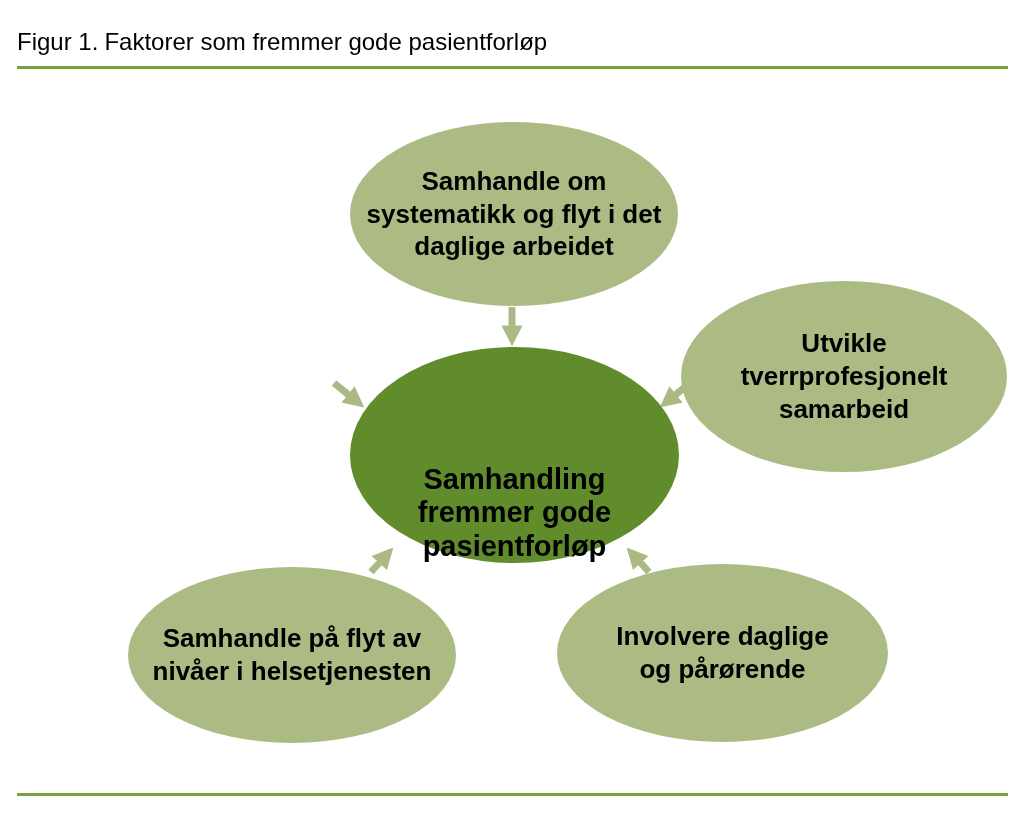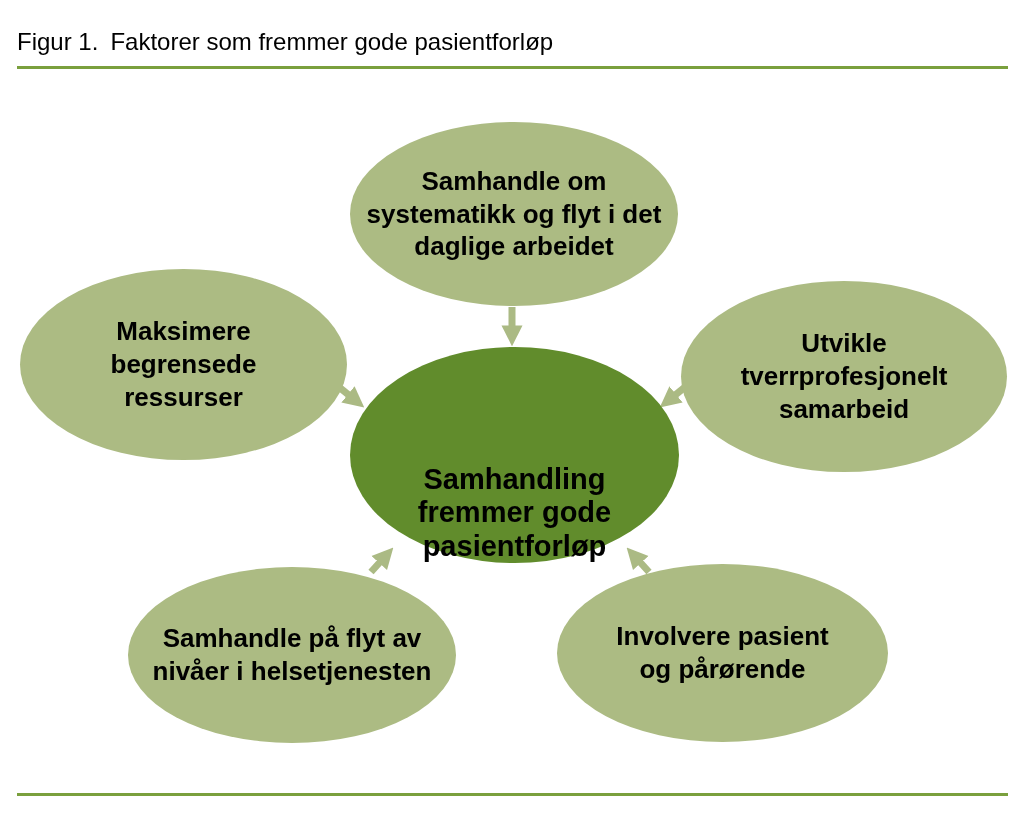--- a/index.html
+++ b/index.html
@@ -17,21 +17,21 @@
     font-family: "Liberation Sans", sans-serif;
     overflow: hidden;
   }
   .page { position: relative; width: 1024px; height: 822px; background: var(--bg); }
 
   .figure-title {
     position: absolute; left: 17px; top: 28px;
     font-size: 24px; color: var(--text); white-space: nowrap;
   }
   .figure-title .title-prefix { font-weight: 400; }
-  .figure-title .title-rest { font-weight: 400; margin-left: 12px; }
+  .figure-title .title-rest { font-weight: 400; margin-left: 6px; }
 
   .rule {
     position: absolute; left: 17px; width: 991px; height: 3px;
     background: var(--rule);
   }
   .rule-top { top: 66px; }
   .rule-bottom { top: 793px; }
 
   .ellipse {
     position: absolute;
@@ -89,43 +89,38 @@
     <line x1="371" y1="572" x2="381" y2="561" marker-end="url(#ah)"></line>
     <line x1="649" y1="572" x2="639" y2="561" marker-end="url(#ah)"></line>
   </svg>
 
   <div class="ellipse ellipse-outer pos-top">
     <span class="label">Samhandle om
 systematikk og flyt i det
 daglige arbeidet</span>
   </div>
 
-  <div class="ellipse ellipse-outer pos-left">
-    <span class="label">Maksimere
-begrensede
-ressurser</span>
-  </div>
 
   <div class="ellipse ellipse-outer pos-right">
     <span class="label">Utvikle
 tverrprofesjonelt
 samarbeid</span>
   </div>
 
   <div class="ellipse ellipse-center pos-center">
     <span class="label">Samhandling
 fremmer gode
 pasientforløp</span>
   </div>
 
   <div class="ellipse ellipse-outer pos-bottom-left">
     <span class="label">Samhandle på flyt av
 nivåer i helsetjenesten</span>
   </div>
 
   <div class="ellipse ellipse-outer pos-bottom-right">
-    <span class="label">Involvere pasient
+    <span class="label">Involvere daglige
 og pårørende</span>
   </div>
 
   <div class="rule rule-bottom"></div>
 
 </div>
 
 </body></html>

